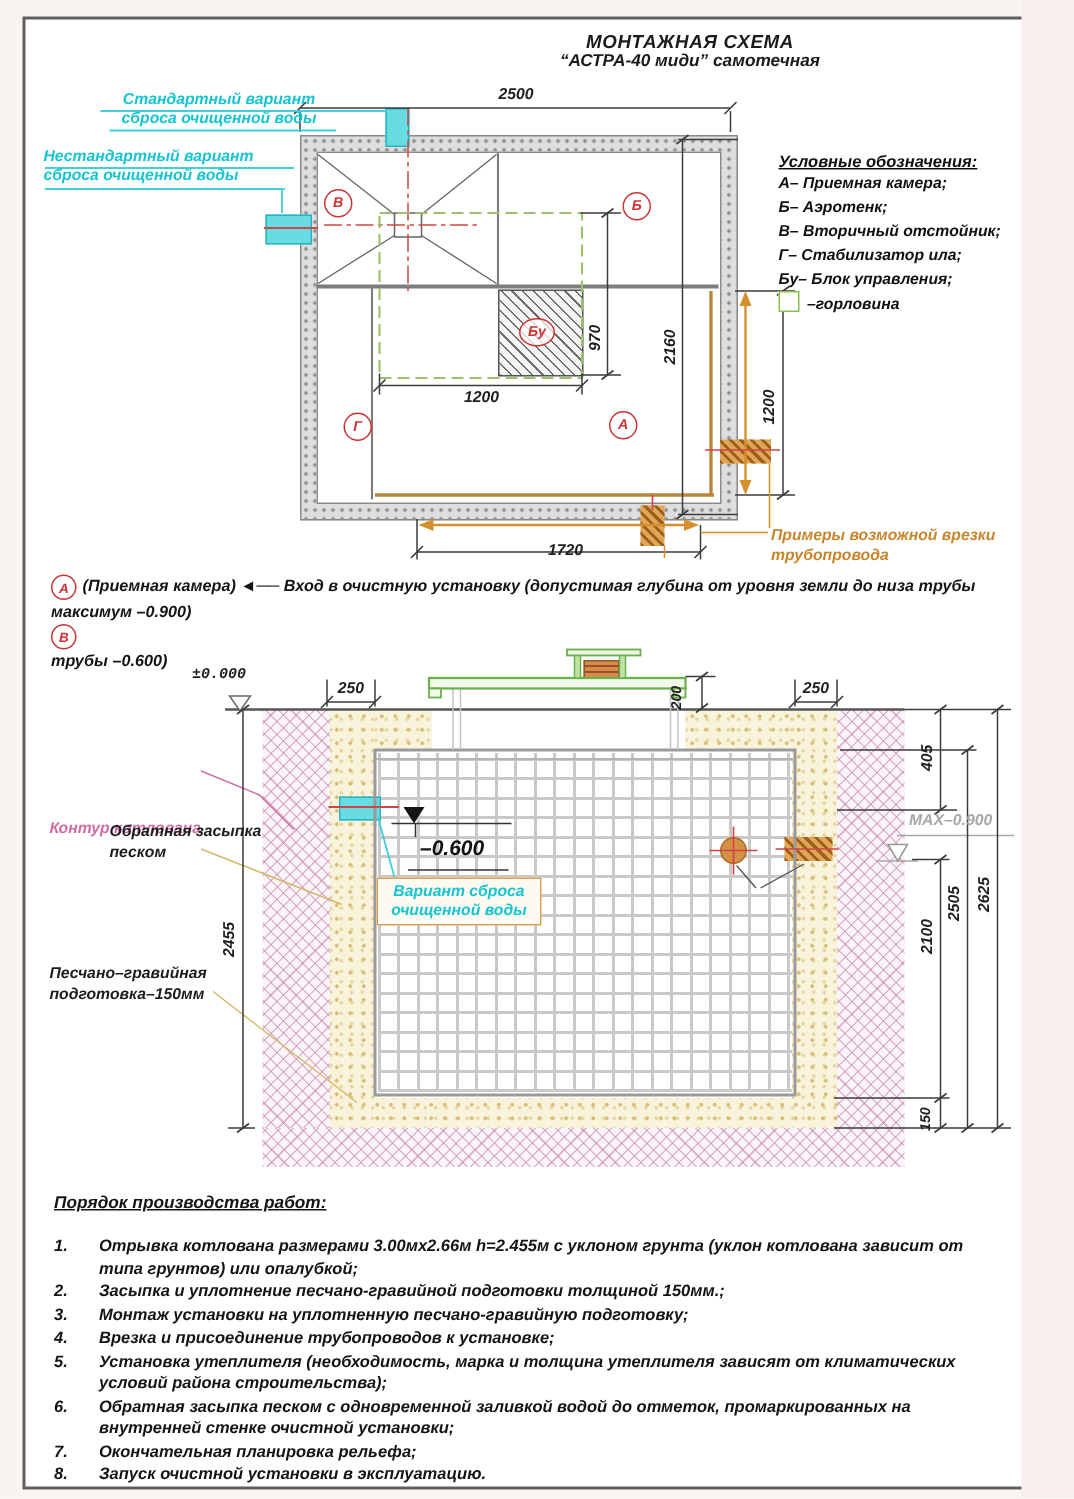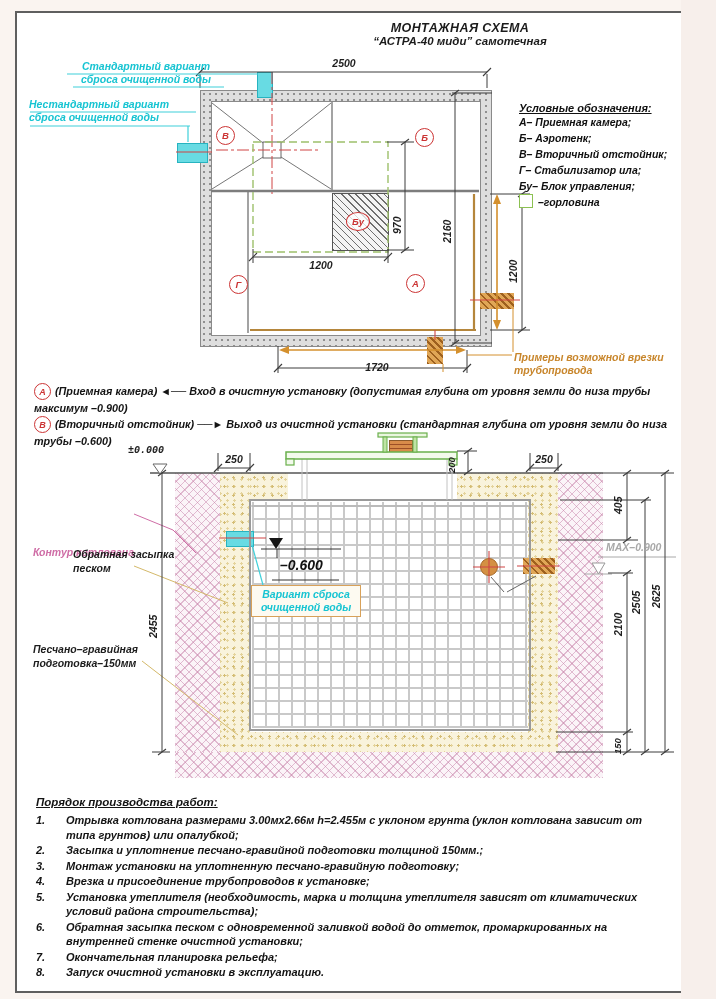--- a/index.html
+++ b/index.html
@@ -218,25 +218,20 @@
         <span>(Приемная камера)</span>
         <span>◄──</span>
         <span>Вход в очистную установку (допустимая глубина от уровня земли до низа трубы</span>
       </span>
     </div>
     <div class="notetext">максимум –0.900)</div>
   </div>
   <div class="abs" style="left:34px;top:416px;width:655px;">
     <div style="display:flex;align-items:flex-start;">
       <span class="circ-inline">В</span>
-      <span class="notetext">
-        <span>(Вторичный отстойник)</span>
-        <span>──►</span>
-        <span>Выход из очистной установки (стандартная глубина от уровня земли до низа</span>
-      </span>
     </div>
     <div class="notetext">трубы –0.600)</div>
   </div>
 
   <div class="abs dim" style="left:128px;top:445px;font-size:10px;font-family:Liberation Mono, monospace;">±0.000</div>
   <div class="abs" style="left:280px;top:557px;font-size:14px;font-weight:bold;font-style:italic;color:#111;">–0.600</div>
   <div class="abs" style="left:606px;top:541px;font-size:10.5px;font-weight:bold;font-style:italic;color:#a8a8a8;">MAX–0.900</div>
 
   <div class="abs magtext" style="left:33px;top:502px;margin-top:44px;">Контур котлована</div>
   <div class="abs blktext" style="left:33px;top:547px;width:120px;margin-left:40px;">
@@ -256,21 +251,21 @@
   <div class="abs dim tcenter" style="left:529px;top:453px;width:30px;">250</div>
   <div class="vdim" style="left:446px;top:449px;height:24px;font-size:9.5px;">200</div>
   <div class="vdim" style="left:612px;top:480px;height:34px;">405</div>
   <div class="vdim" style="left:147px;top:592px;height:46px;">2455</div>
   <div class="vdim" style="left:612px;top:594px;height:42px;">2100</div>
   <div class="vdim" style="left:630px;top:570px;height:44px;">2505</div>
   <div class="vdim" style="left:650px;top:564px;height:44px;">2625</div>
   <div class="vdim" style="left:612px;top:728px;height:26px;font-size:9.5px;">150</div>
 
   <div class="abs" style="left:36px;top:796px;width:650px;">
-    <div class="prochdr" style="margin-bottom:5px;">Порядок производства работ:</div>
+    <div class="prochdr" style="margin-bottom:16px;">Порядок производства работ:</div>
     <div class="procrow proc">
       <span class="procnum">1.</span>
       <span style="width:590px;">Отрывка котлована размерами 3.00мх2.66м h=2.455м с уклоном грунта (уклон котлована зависит от типа грунтов) или опалубкой;</span>
     </div>
     <div class="procrow proc">
       <span class="procnum">2.</span>
       <span style="width:590px;">Засыпка и уплотнение песчано-гравийной подготовки толщиной 150мм.;</span>
     </div>
     <div class="procrow proc">
       <span class="procnum">3.</span>

